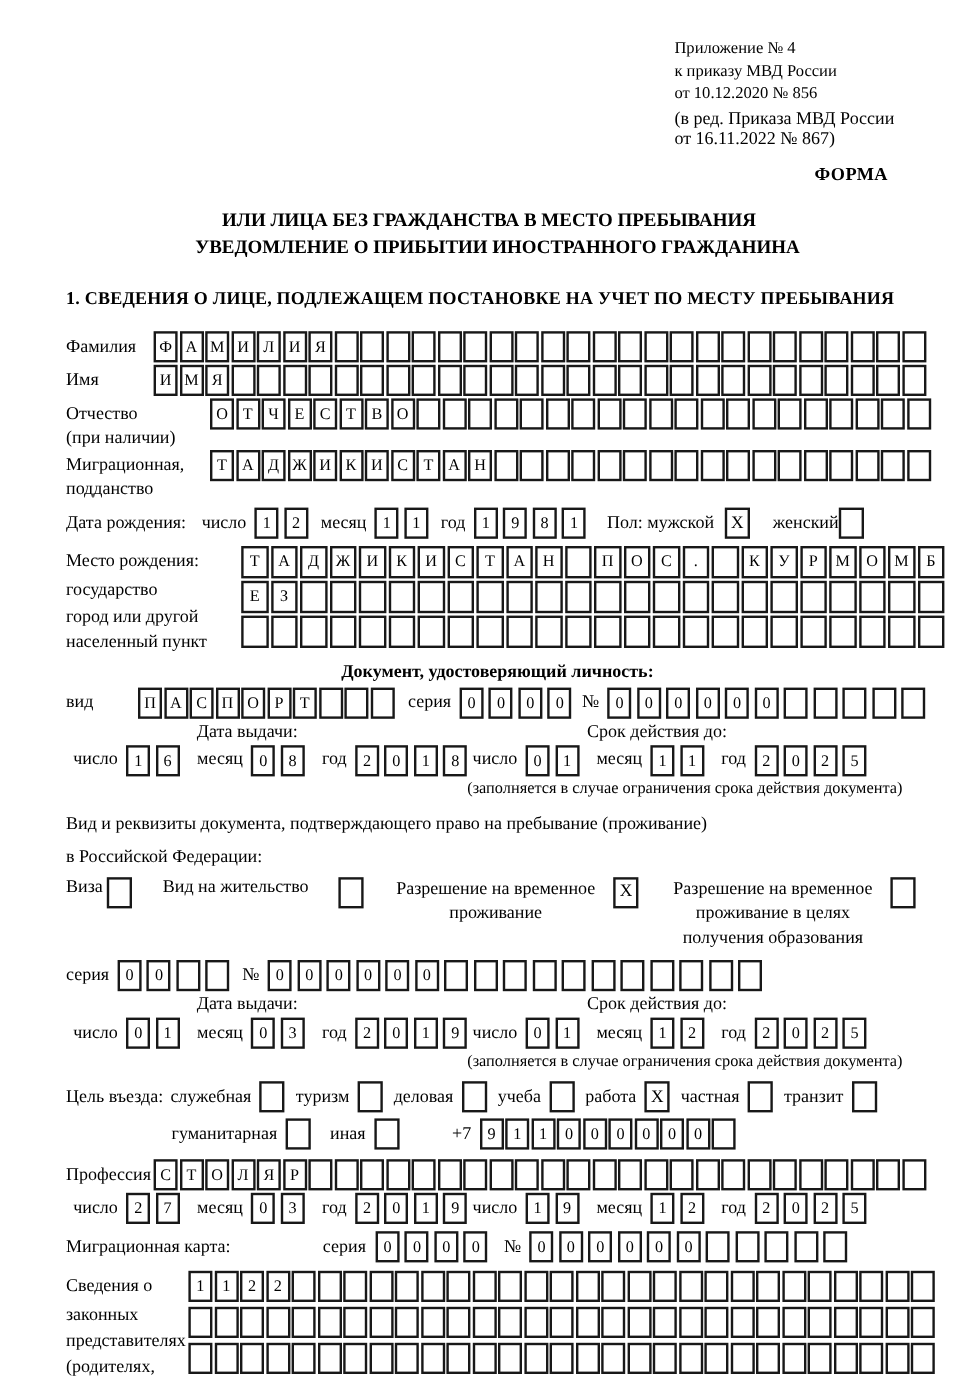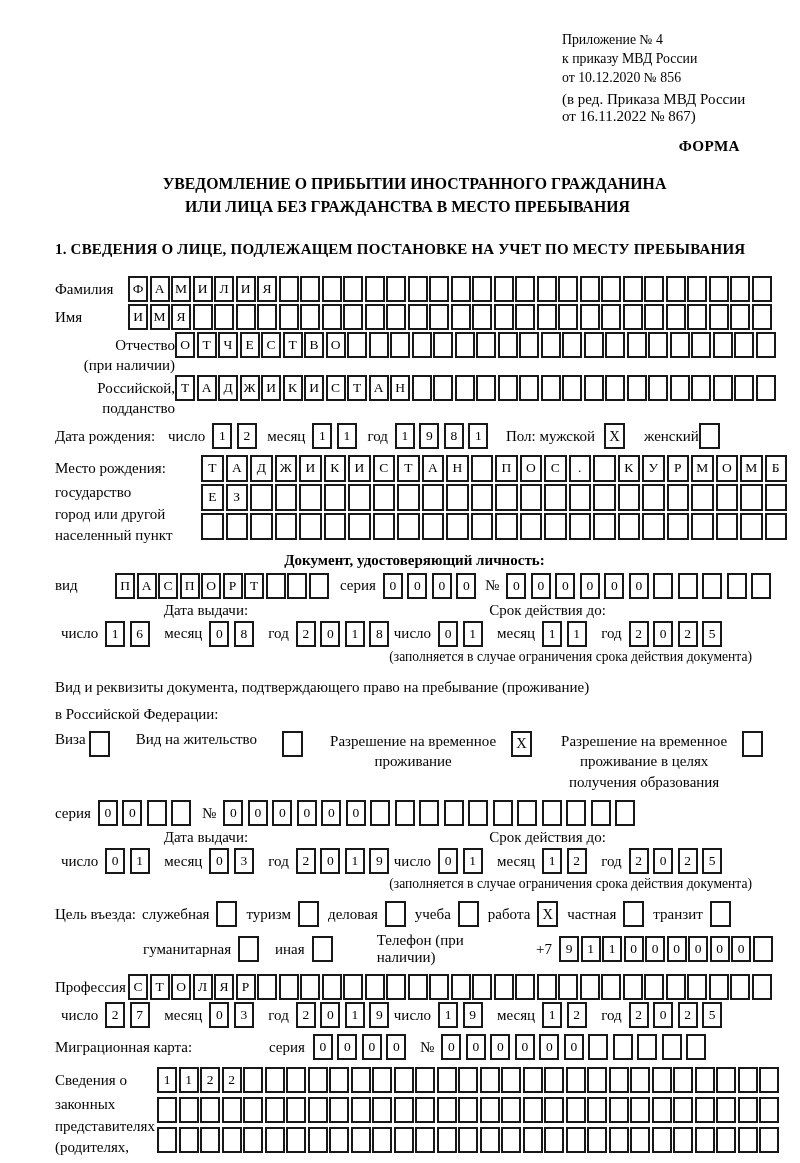--- a/index.html
+++ b/index.html
@@ -35,21 +35,21 @@
     width:21px; height:26px; border:2px solid #181818; font-size:14.5px; flex:0 0 auto; background:#fff;
   }
 
   .frow {display:flex; align-items:center; margin-bottom:2px;}
   .frow.top {align-items:flex-start;}
   .lbl {flex:0 0 auto;}
   .w-fam {width:73px;}
   .w-otch {width:120px;}
   .w-vid {width:60px;}
   .w-prof {width:73px;}
-  .lbl2 {display:flex; flex-direction:column; flex:0 0 auto;align-items:flex-end;}
+  .lbl2 {display:flex; flex-direction:column; flex:0 0 auto;}
   .lbl2 .l1 {height:26px; display:flex; align-items:center;}
   .lbl2 .l2 {line-height:15px;}
 
   
   .bd {display:flex; align-items:center; margin-top:7px; margin-bottom:6px;}
   .bd .sp6 {margin-left:6px; margin-right:7px;}
   .bd .sp14 {margin-left:13px; margin-right:7px;}
   .bd .sex {margin-left:13px; margin-right:9px;}
   .bd .fem {margin-left:19px; margin-right:0;}
 
@@ -117,22 +117,22 @@
     <span>Приложение № 4</span>
     <span>к приказу МВД России</span>
     <span>от 10.12.2020 № 856</span>
     <span class="rev rev-first">(в ред. Приказа МВД России</span>
     <span class="rev">от 16.11.2022 № 867)</span>
   </div>
 
   <div class="form-label">ФОРМА</div>
 
   <div class="title">
+    <span class="tline"><span>ИЛИ ЛИЦА БЕЗ ГРАЖДАНСТВА В МЕСТО ПРЕБЫВАНИЯ</span><span class="uline"></span></span>
     <span class="tline">УВЕДОМЛЕНИЕ О ПРИБЫТИИ ИНОСТРАННОГО ГРАЖДАНИНА</span>
-    <span class="tline"><span>ИЛИ ЛИЦА БЕЗ ГРАЖДАНСТВА В МЕСТО ПРЕБЫВАНИЯ</span><span class="uline"></span></span>
   </div>
 
   <div class="sec-heading">1. СВЕДЕНИЯ О ЛИЦЕ, ПОДЛЕЖАЩЕМ ПОСТАНОВКЕ НА УЧЕТ ПО МЕСТУ ПРЕБЫВАНИЯ</div>
 
   <div class="frow">
     <span class="lbl w-fam">Фамилия</span>
     <span class="boxes">
         <span class="cbox">Ф</span>
         <span class="cbox">А</span>
         <span class="cbox">М</span>
@@ -234,21 +234,21 @@
         <span class="cbox"></span>
         <span class="cbox"></span>
         <span class="cbox"></span>
         <span class="cbox"></span>
         <span class="cbox"></span>
       </span>
   </div>
 
   <div class="frow top">
     <span class="lbl2 w-otch">
-      <span class="l1">Российской,</span>
+      <span class="l1">Миграционная,</span>
       <span class="l2">подданство</span>
     </span>
     <span class="boxes">
         <span class="cbox">Т</span>
         <span class="cbox">А</span>
         <span class="cbox">Д</span>
         <span class="cbox">Ж</span>
         <span class="cbox">И</span>
         <span class="cbox">К</span>
         <span class="cbox">И</span>
@@ -610,21 +610,20 @@
 
   <div class="crow2">
     <span class="opt">
         <span>гуманитарная</span>
         <span class="chk"></span>
       </span>
     <span class="opt">
         <span>иная</span>
         <span class="chk"></span>
       </span>
-    <span class="phone-lbl">Телефон (при наличии)</span>
     <span class="pfx">+7</span>
     <span class="boxes">
         <span class="cbox">9</span>
         <span class="cbox">1</span>
         <span class="cbox">1</span>
         <span class="cbox">0</span>
         <span class="cbox">0</span>
         <span class="cbox">0</span>
         <span class="cbox">0</span>
         <span class="cbox">0</span>

